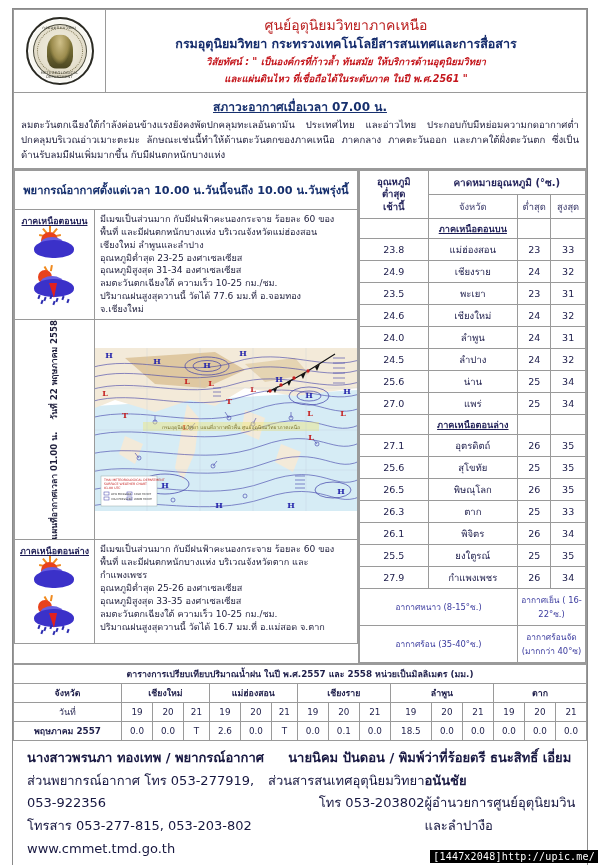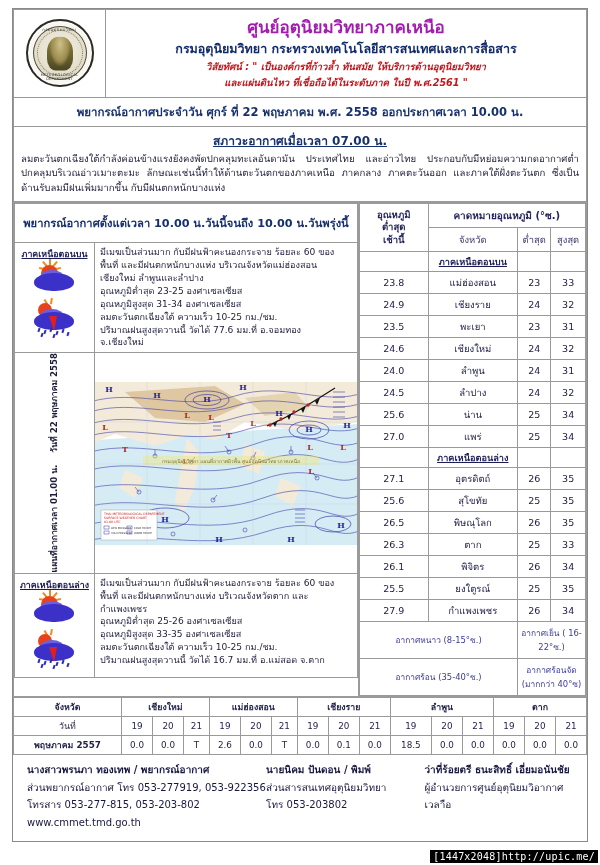--- a/index.html
+++ b/index.html
@@ -58,21 +58,21 @@
   .emblem .ring-text-top, .emblem .ring-text-bot {
     position: absolute; left: 0; right: 0; text-align: center;
     font-size: 4.2px; color: #3a3a30; letter-spacing: .3px;
     font-family: "DejaVu Sans", sans-serif;
   }
   .emblem .ring-text-top { top: 5px; }
   .emblem .ring-text-bot { bottom: 4px; font-size: 3.6px; }
 
   .hdr-text-cell { padding: 5px 8px 6px 8px; text-align: center; }
   .org-l1 {
-    color: #a21caf; font-size: 17px; font-weight: bold; line-height: 1.45;
+    color: #b91c1c; font-size: 14px; font-weight: normal; line-height: 1.45;
     font-family: "DejaVu Sans", sans-serif;
   }
   .org-l2 {
     color: #132a6b; font-size: 12.5px; font-weight: bold; line-height: 1.45;
   }
   .vision {
     color: #c4161c; font-size: 9.6px; font-weight: bold; font-style: italic;
     line-height: 1.5; margin-top: 2px;
   }
 
@@ -172,25 +172,25 @@
 
   
   .cmp-title { text-align: center; font-size: 9.6px; font-weight: bold; color: #1b1b50; padding: 3px 0; }
   .cmp th, .cmp td { text-align: center; font-size: 8.8px; color: #1e1e4a; padding: 2px 1px; }
   .cmp .prov-h { font-weight: bold; }
   .cmp .rowlab { font-weight: bold; }
 
   
   .footer { padding: 6px 4px 10px 4px; }
   .footer table { border-collapse: collapse; width: 100%; }
-  .footer td { border: none; vertical-align: top; font-size: 10px; color: #171740;
+  .footer td { border: none; vertical-align: top; font-size: 13px; color: #171740;
                line-height: 1.75; }
   .f-name { font-weight: bold; }
   .f-c1 { width: 44%; text-align: left; padding-left: 10px; }
-  .f-c2 { width: 28%; text-align: left; }
+  .f-c2 { width: 28%; text-align: right; }
   .f-c3 { width: 28%; text-align: left; }
 
   .watermark {
     position: absolute; right: 2px; bottom: 2px;
     background: #000; color: #fff; font-size: 10px;
     font-family: "DejaVu Sans Mono", monospace; padding: 1px 3px;
     letter-spacing: .2px;
     margin-top: 36px;
   }
 </style>
@@ -210,23 +210,20 @@
             <div class="deity"></div>
             <div class="ring-text-bot">METEOROLOGICAL DEPARTMENT</div>
           </div>
         </td>
         <td class="hdr-text-cell">
           <div class="org-l1">ศูนย์อุตุนิยมวิทยาภาคเหนือ</div>
           <div class="org-l2">กรมอุตุนิยมวิทยา กระทรวงเทคโนโลยีสารสนเทศและการสื่อสาร</div>
           <div class="vision">วิสัยทัศน์ : " เป็นองค์กรที่ก้าวล้ำ ทันสมัย ให้บริการด้านอุตุนิยมวิทยา</div>
           <div class="vision">และแผ่นดินไหว ที่เชื่อถือได้ในระดับภาค ในปี พ.ศ.2561 "</div>
         </td>
-      </tr>
-      <tr>
-        <td colspan="2" class="announce">พยากรณ์อากาศประจำวัน ศุกร์ ที่ 22 พฤษภาคม พ.ศ. 2558   ออกประกาศเวลา 10.00 น.</td>
       </tr>
       <tr>
         <td colspan="2" style="padding:0">
           <div class="cond-title">สภาวะอากาศเมื่อเวลา 07.00 น.</div>
           <div class="cond-body">ลมตะวันตกเฉียงใต้กำลังค่อนข้างแรงยังคงพัดปกคลุมทะเลอันดามัน ประเทศไทย และอ่าวไทย ประกอบกับมีหย่อมความกดอากาศต่ำปกคลุมบริเวณอ่าวเมาะตะมะ ลักษณะเช่นนี้ทำให้ด้านตะวันตกของภาคเหนือ ภาคกลาง ภาคตะวันออก และภาคใต้ฝั่งตะวันตก ซึ่งเป็นด้านรับลมมีฝนเพิ่มมากขึ้น กับมีฝนตกหนักบางแห่ง</div>
         </td>
       </tr>
     </tbody>
       </table>
 
@@ -615,20 +612,23 @@
             </tr>
           </tbody>
               </table>
         </td>
       </tr>
     </tbody>
       </table>
 
     <table class="cmp">
       <tbody>
+          <tr>
+        <td colspan="16" class="cmp-title">ตารางการเปรียบเทียบปริมาณน้ำฝน ในปี พ.ศ.2557 และ 2558  หน่วยเป็นมิลลิเมตร (มม.)</td>
+      </tr>
       <tr>
         <td class="prov-h" style="width:108px">จังหวัด</td>
         <td class="prov-h" colspan="3">เชียงใหม่</td>
         <td class="prov-h" colspan="3">แม่ฮ่องสอน</td>
         <td class="prov-h" colspan="3">เชียงราย</td>
         <td class="prov-h" colspan="3">ลำพูน</td>
         <td class="prov-h" colspan="3">ตาก</td>
       </tr>
       <tr>
         <td>วันที่</td>
@@ -679,21 +679,21 @@
             <div>โทรสาร 053-277-815, 053-203-802</div>
             <div>www.cmmet.tmd.go.th</div>
           </td>
           <td class="f-c2">
             <div class="f-name">นายนิคม  ปันดอน  / พิมพ์</div>
             <div>ส่วนสารสนเทศอุตุนิยมวิทยา</div>
             <div>โทร 053-203802</div>
           </td>
           <td class="f-c3">
             <div class="f-name">ว่าที่ร้อยตรี ธนะสิทธิ์ เอี่ยมอนันชัย</div>
-            <div>ผู้อำนวยการศูนย์อุตุนิยมวิอากาศเวลาือ</div>
+            <div>ผู้อำนวยการศูนย์อุตุนิยมวินและลำปางือ</div>
           </td>
         </tr>
       </tbody>
         </table>
     </div>
 
   </div>
 
   <div class="watermark">[1447x2048]http://upic.me/</div>
 </div>

